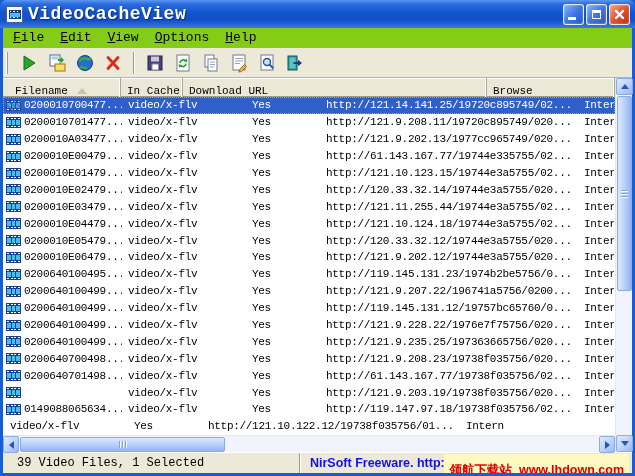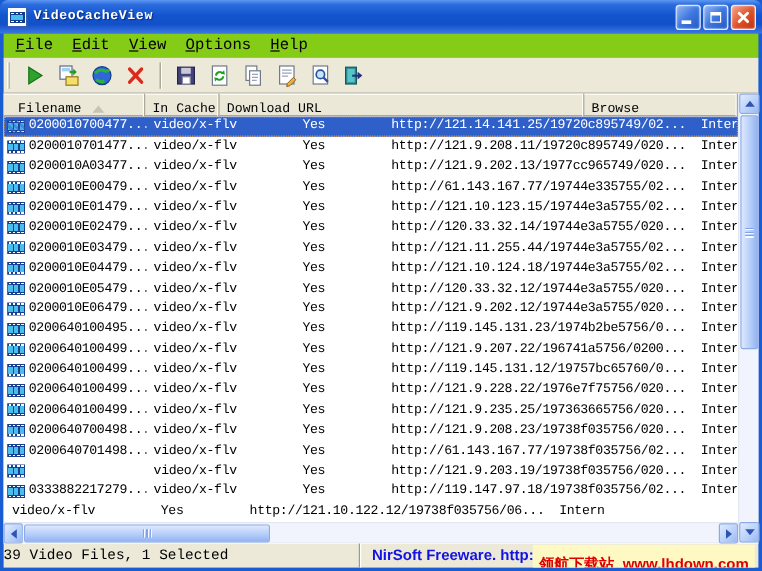--- a/index.html
+++ b/index.html
@@ -13,21 +13,21 @@
   }
   
   .titlebar{
     height:28px;margin:0 -3px;padding:0 5px 0 6px;
     border-radius:7px 7px 0 0;
     background:linear-gradient(180deg,#5E97F2 0%,#2B6CDE 14%,#1355CE 45%,#1250C8 72%,#3B78E4 100%);
     display:flex;align-items:center;gap:5px;
   }
   .app-icon{width:17px;height:17px;display:inline-flex;}
   .title-text{
-    color:#ffffff;font-weight:bold;font-size:11px;
+    color:#ffffff;font-weight:bold;font-size:18px;
     text-shadow:1px 1px 1px #0A2C7A;flex:1;letter-spacing:.5px;
   }
   .winbtns{display:flex;gap:2px;}
   .wbtn{
     width:21px;height:21px;border-radius:3px;border:1px solid rgba(255,255,255,.85);
     display:inline-flex;align-items:center;justify-content:center;position:relative;
     background:linear-gradient(135deg,#8FB4F4 0%,#3E77E0 50%,#2458C4 100%);
     box-shadow:inset 0 0 2px rgba(255,255,255,.5);
   }
   .wbtn.close{background:linear-gradient(135deg,#F5A58C 0%,#DD4F26 55%,#B93311 100%);}
@@ -123,21 +123,21 @@
   }
   .hthumb::after{
     content:"";position:absolute;top:3px;bottom:3px;left:50%;width:9px;margin-left:-4px;
     background:repeating-linear-gradient(90deg,#7FA2E8 0 1px,rgba(255,255,255,.9) 1px 2px,transparent 2px 3px);
   }
   
   .statusbar{
     height:21px;background:#ECE9D8;display:flex;align-items:stretch;
     border-top:1px solid #fff;box-shadow:inset 0 1px 0 #ECE9D8;font-size:12px;
   }
-  .sb-left{width:296px;display:flex;align-items:center;padding-left:0;color:#000;flex:none;}
+  .sb-left{width:296px;display:flex;align-items:center;padding-left:14px;color:#000;flex:none;}
   .sb-right{
     flex:1;position:relative;display:flex;align-items:center;padding-left:10px;
     border-left:1px solid #9C9A8C;box-shadow:inset 1px 0 0 #fff;overflow:hidden;
   }
   .nirsoft{
     font-family:"Liberation Sans","DejaVu Sans",sans-serif;
     font-weight:bold;color:#1212E6;font-size:12.5px;white-space:nowrap;
   }
   .badge{
     position:absolute;right:3px;top:1px;bottom:1px;
@@ -780,31 +780,31 @@
                     <rect x="4.9" y="0.8" width="2" height="1.2"></rect>
                     <rect x="8.4" y="0.8" width="2" height="1.2"></rect>
                     <rect x="11.9" y="0.8" width="2" height="1.2"></rect>
             <rect x="1.4" y="9" width="2" height="1.2"></rect>
                     <rect x="4.9" y="9" width="2" height="1.2"></rect>
                     <rect x="8.4" y="9" width="2" height="1.2"></rect>
                     <rect x="11.9" y="9" width="2" height="1.2"></rect>
           </g>
         </svg>
       </span>
-      <span>0333882217279...</span>
+      <span>0149088065634...</span>
     </div>
     <div class="cell c1">video/x-flv</div>
     <div class="cell c2">Yes</div>
     <div class="cell c3">http://119.147.97.18/19738f035756/02...</div>
     <div class="cell c4">Intern</div>
   </div>
           <div class="lv-row">
     <div class="cell c1">video/x-flv</div>
     <div class="cell c2">Yes</div>
-    <div class="cell c3">http://121.10.122.12/19738f035756/06...</div>
+    <div class="cell c3">http://121.10.122.12/19738f035756/01...</div>
     <div class="cell c4">Intern</div>
   </div>
         </div>
       <div class="hscroll">
         <span class="sb-btn sb-left-btn">
             <i class="tri tri-left"></i>
           </span>
         <span class="hthumb"></span>
         <span class="sb-btn sb-right-btn">
             <i class="tri tri-right"></i>

